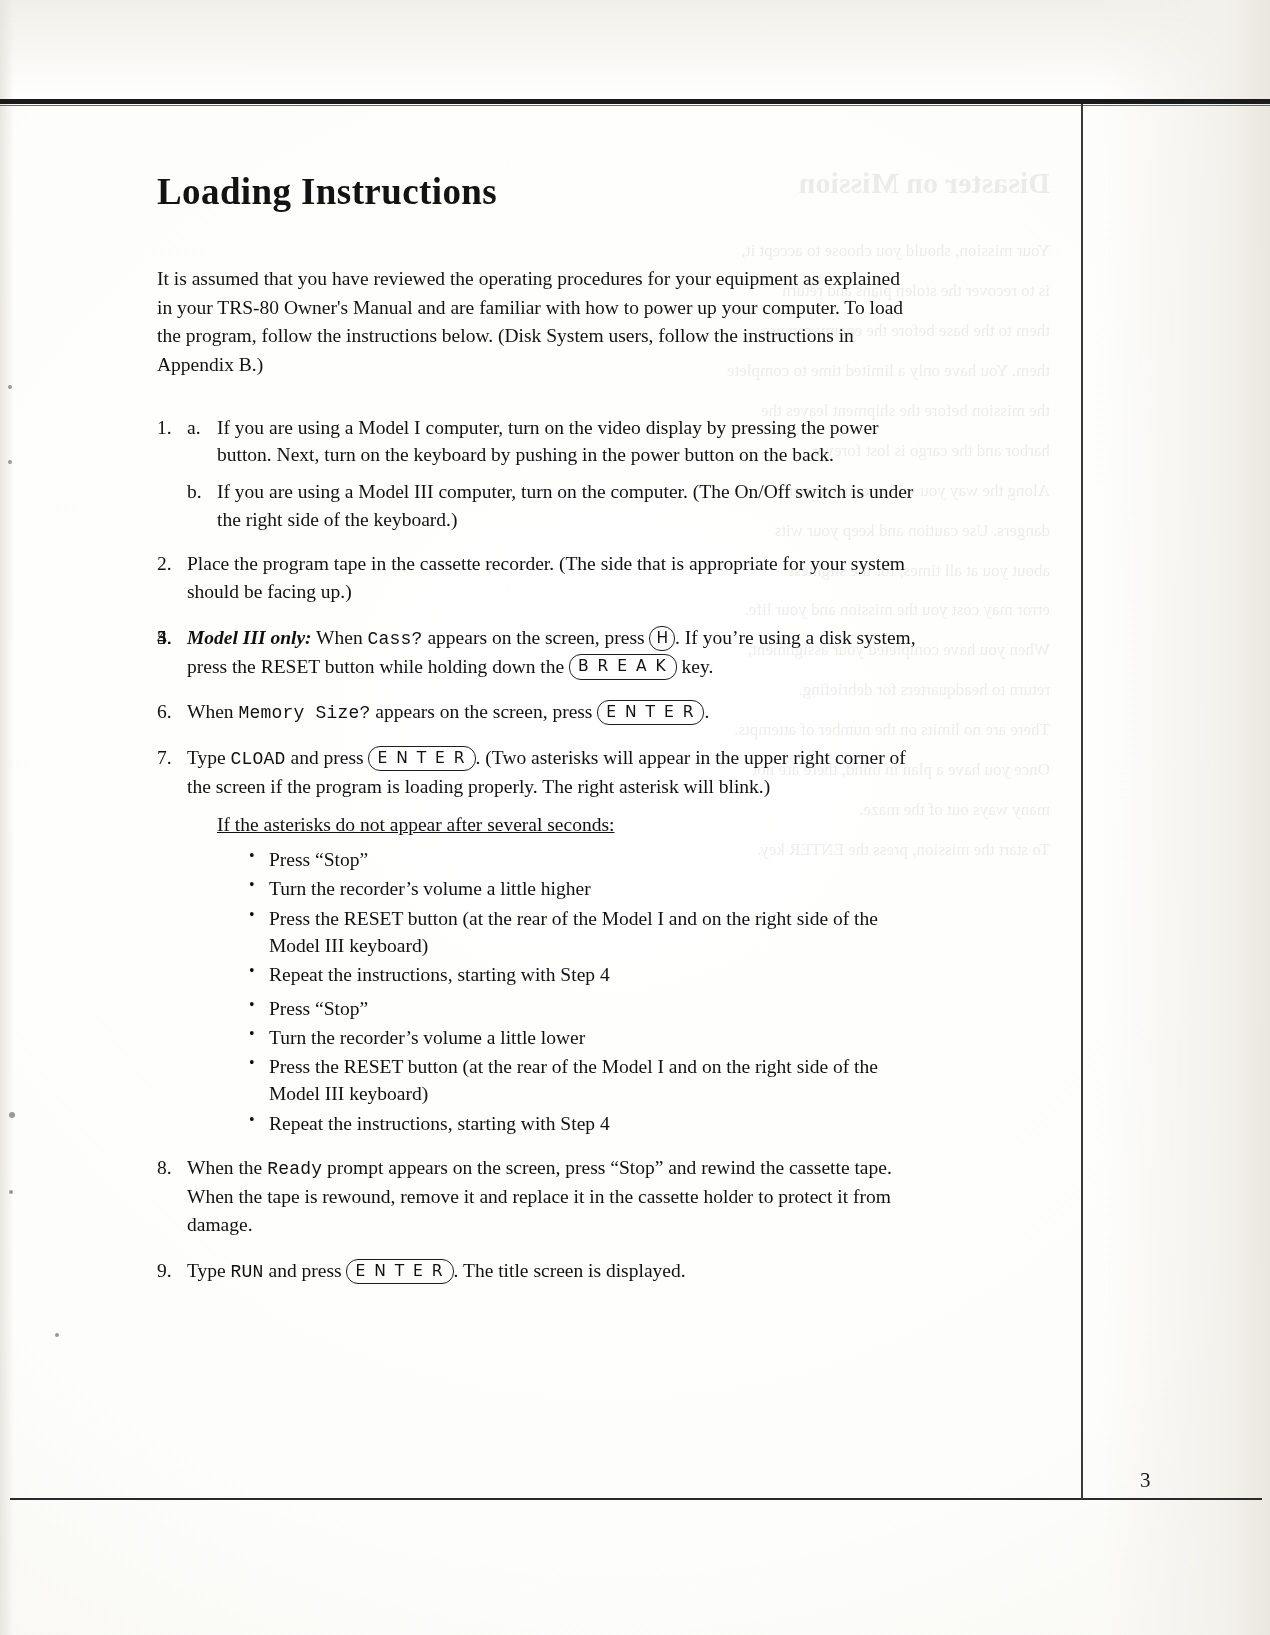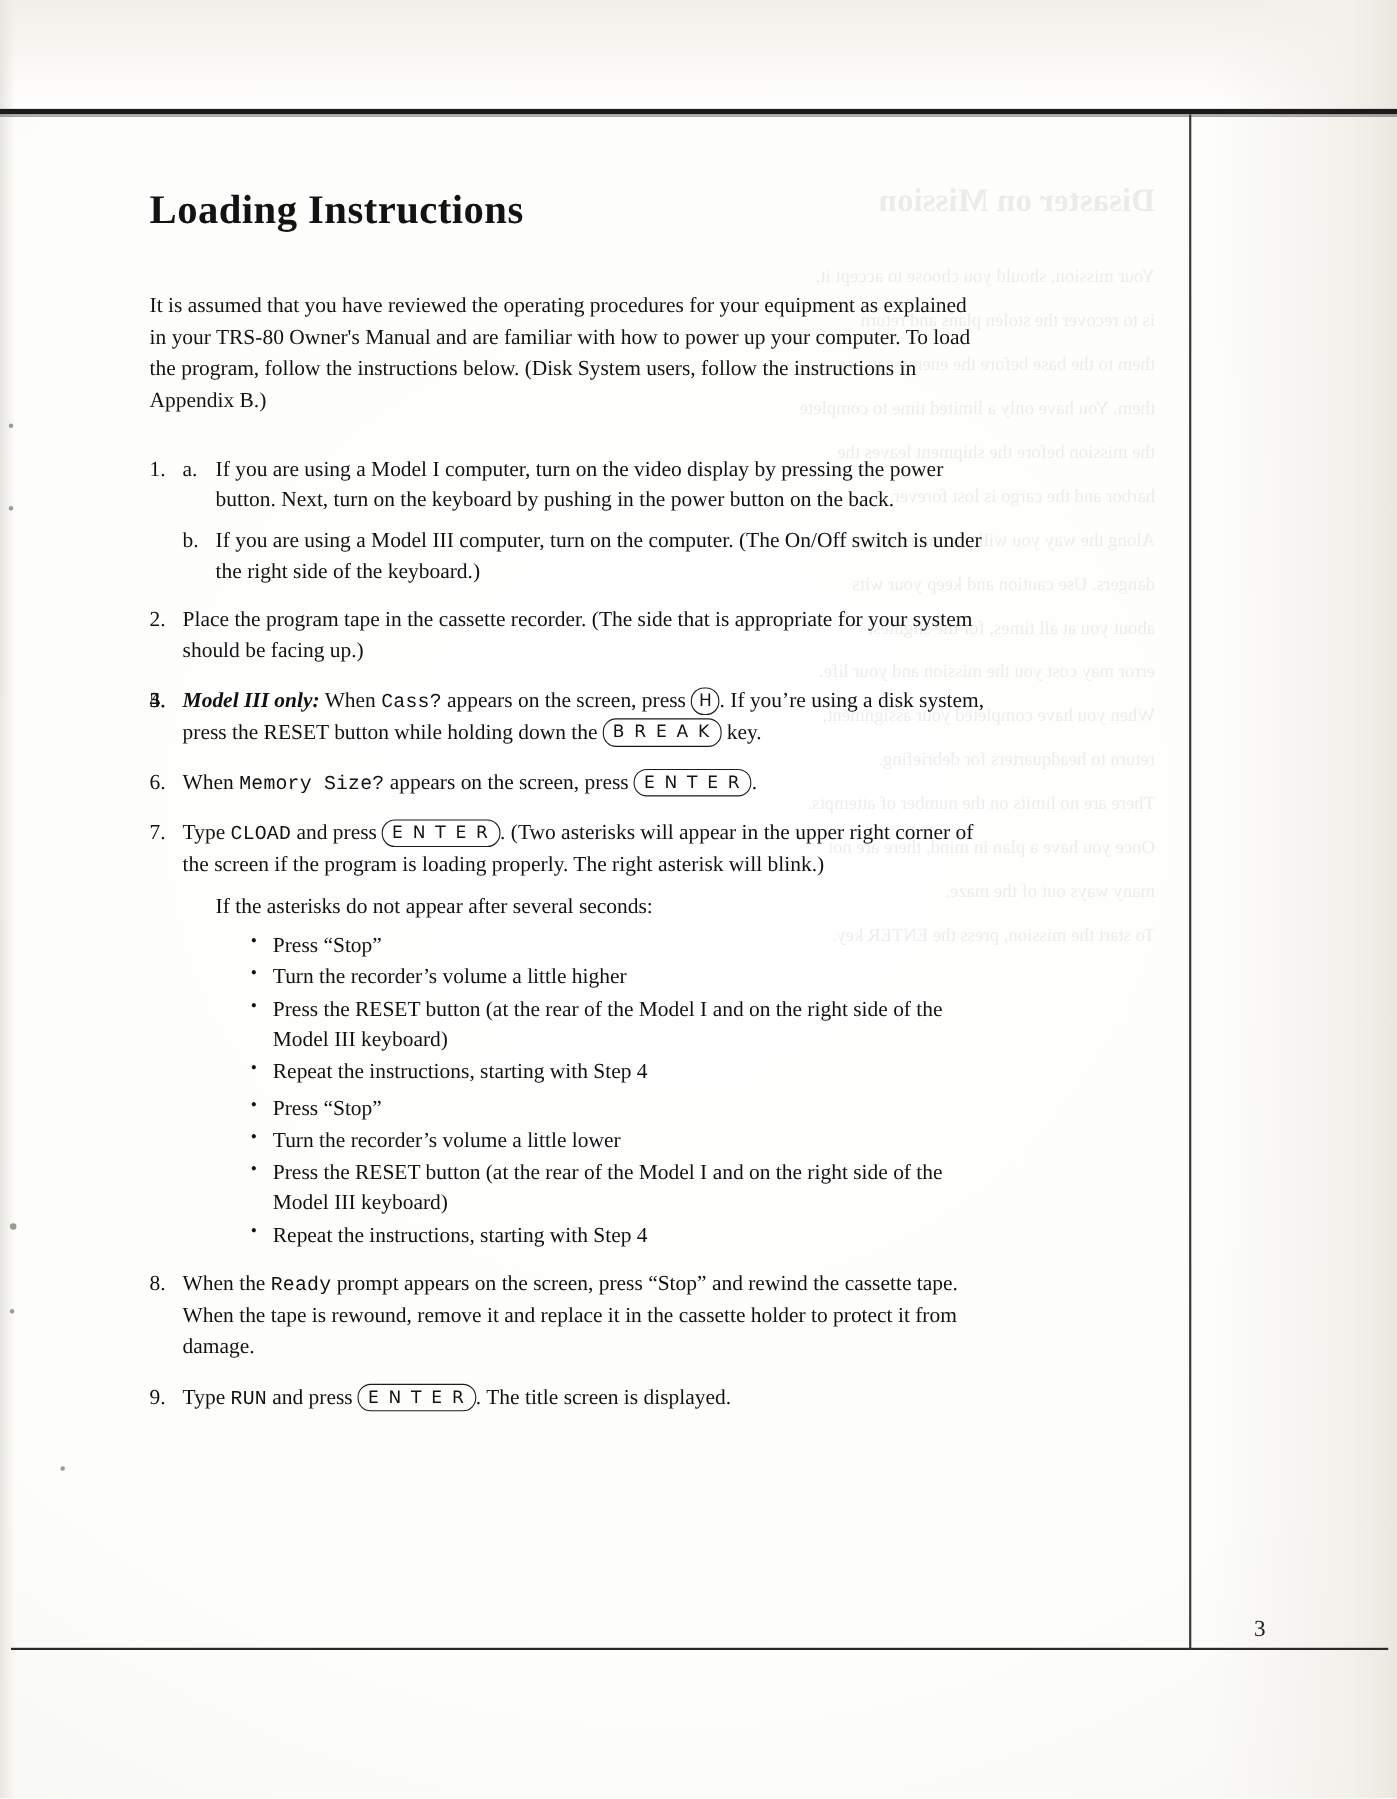--- a/index.html
+++ b/index.html
@@ -109,21 +109,21 @@
 
   
   .speck {
     position: absolute;
     background: #9a9a95;
     border-radius: 50%;
   }
 
   .content {
     position: absolute;
-    left: 136px;
+    left: 157px;
     top: 170px;
     width: 760px;
   }
 
   h1.doc-title {
     font-family: "Liberation Serif", serif;
     font-size: 37px;
     font-weight: bold;
     letter-spacing: 0.4px;
     margin: 0 0 52px 0;
@@ -192,20 +192,21 @@
     position: absolute;
     left: 0;
     top: -1px;
     font-size: 16px;
   }
 
   .note-line {
     font-size: 19.5px;
     line-height: 1.47;
     margin: 10px 0 4px 30px;
+    text-decoration: underline;
   }
 
   
   .screen {
     font-family: Liberation Mono, monospace;
     font-size: 18px;
     letter-spacing: 0.2px;
   }
 
   

